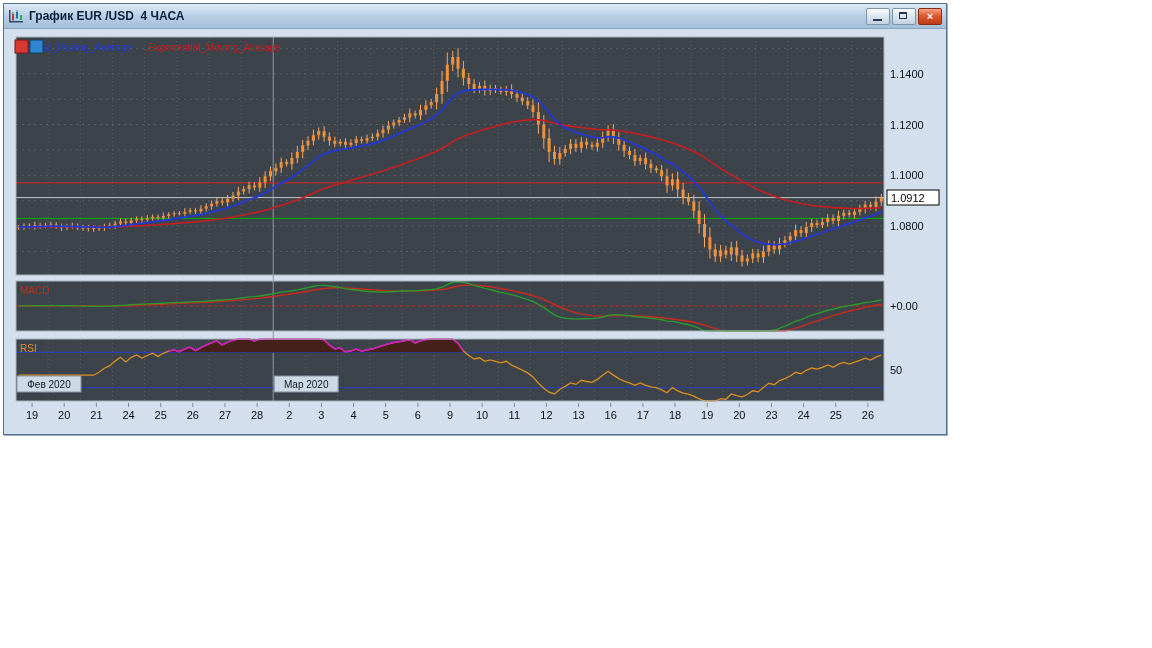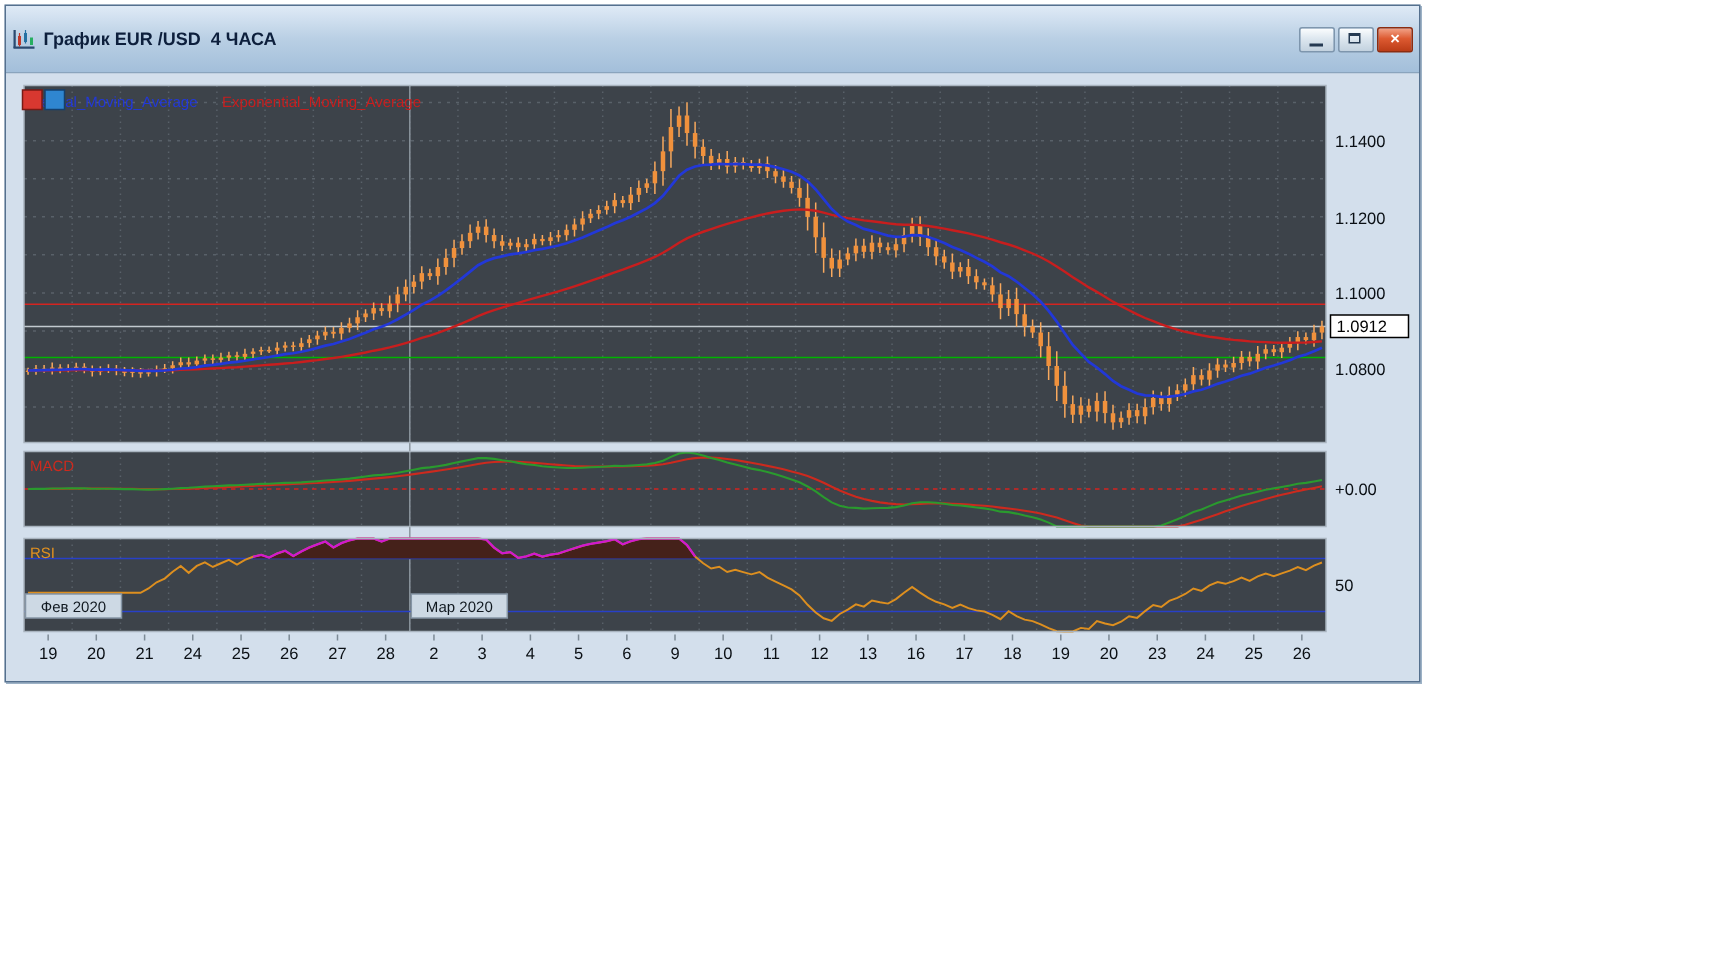--- a/index.html
+++ b/index.html
@@ -1,19 +1,19 @@
 <!DOCTYPE html>
 <html><head>
 <meta charset="utf-8">
 <style>
   html,body{margin:0;padding:0;background:#ffffff;font-family:"Liberation Sans",sans-serif;}
   .page{position:relative;width:1152px;height:648px;overflow:hidden;}
   .window{position:absolute;left:3px;top:3px;width:942px;border:1px solid #55708e;
           background:#d3dfec;box-shadow:1px 1px 0 #9db2c6;}
-  .titlebar{height:24px;display:flex;align-items:center;padding:10px 4px;
+  .titlebar{height:24px;display:flex;align-items:center;padding:0 4px;
             background:linear-gradient(#dfeaf6,#b9cfe4 50%,#a3bfda);
             border-bottom:1px solid #8aa4bd;}
   .wicon{width:16px;height:16px;display:inline-block;}
   .wtitle{font-size:12px;font-weight:bold;color:#0d1f3c;margin-left:5px;flex:1;
           white-space:pre;}
   .wbtns{display:flex;gap:2px;align-items:center;}
   .wbtn{width:22px;height:15px;border:1px solid #7e96ad;border-radius:2px;
         background:linear-gradient(#fbfdfe,#dde7ef 45%,#c3d2df);position:relative;cursor:pointer;}
   .wbtn.close{background:linear-gradient(#f2a287,#dd5a31 45%,#bb3c17);border-color:#8c2c10;}
   .g-min{position:absolute;left:6px;bottom:3px;width:9px;height:2px;background:#253a52;}

